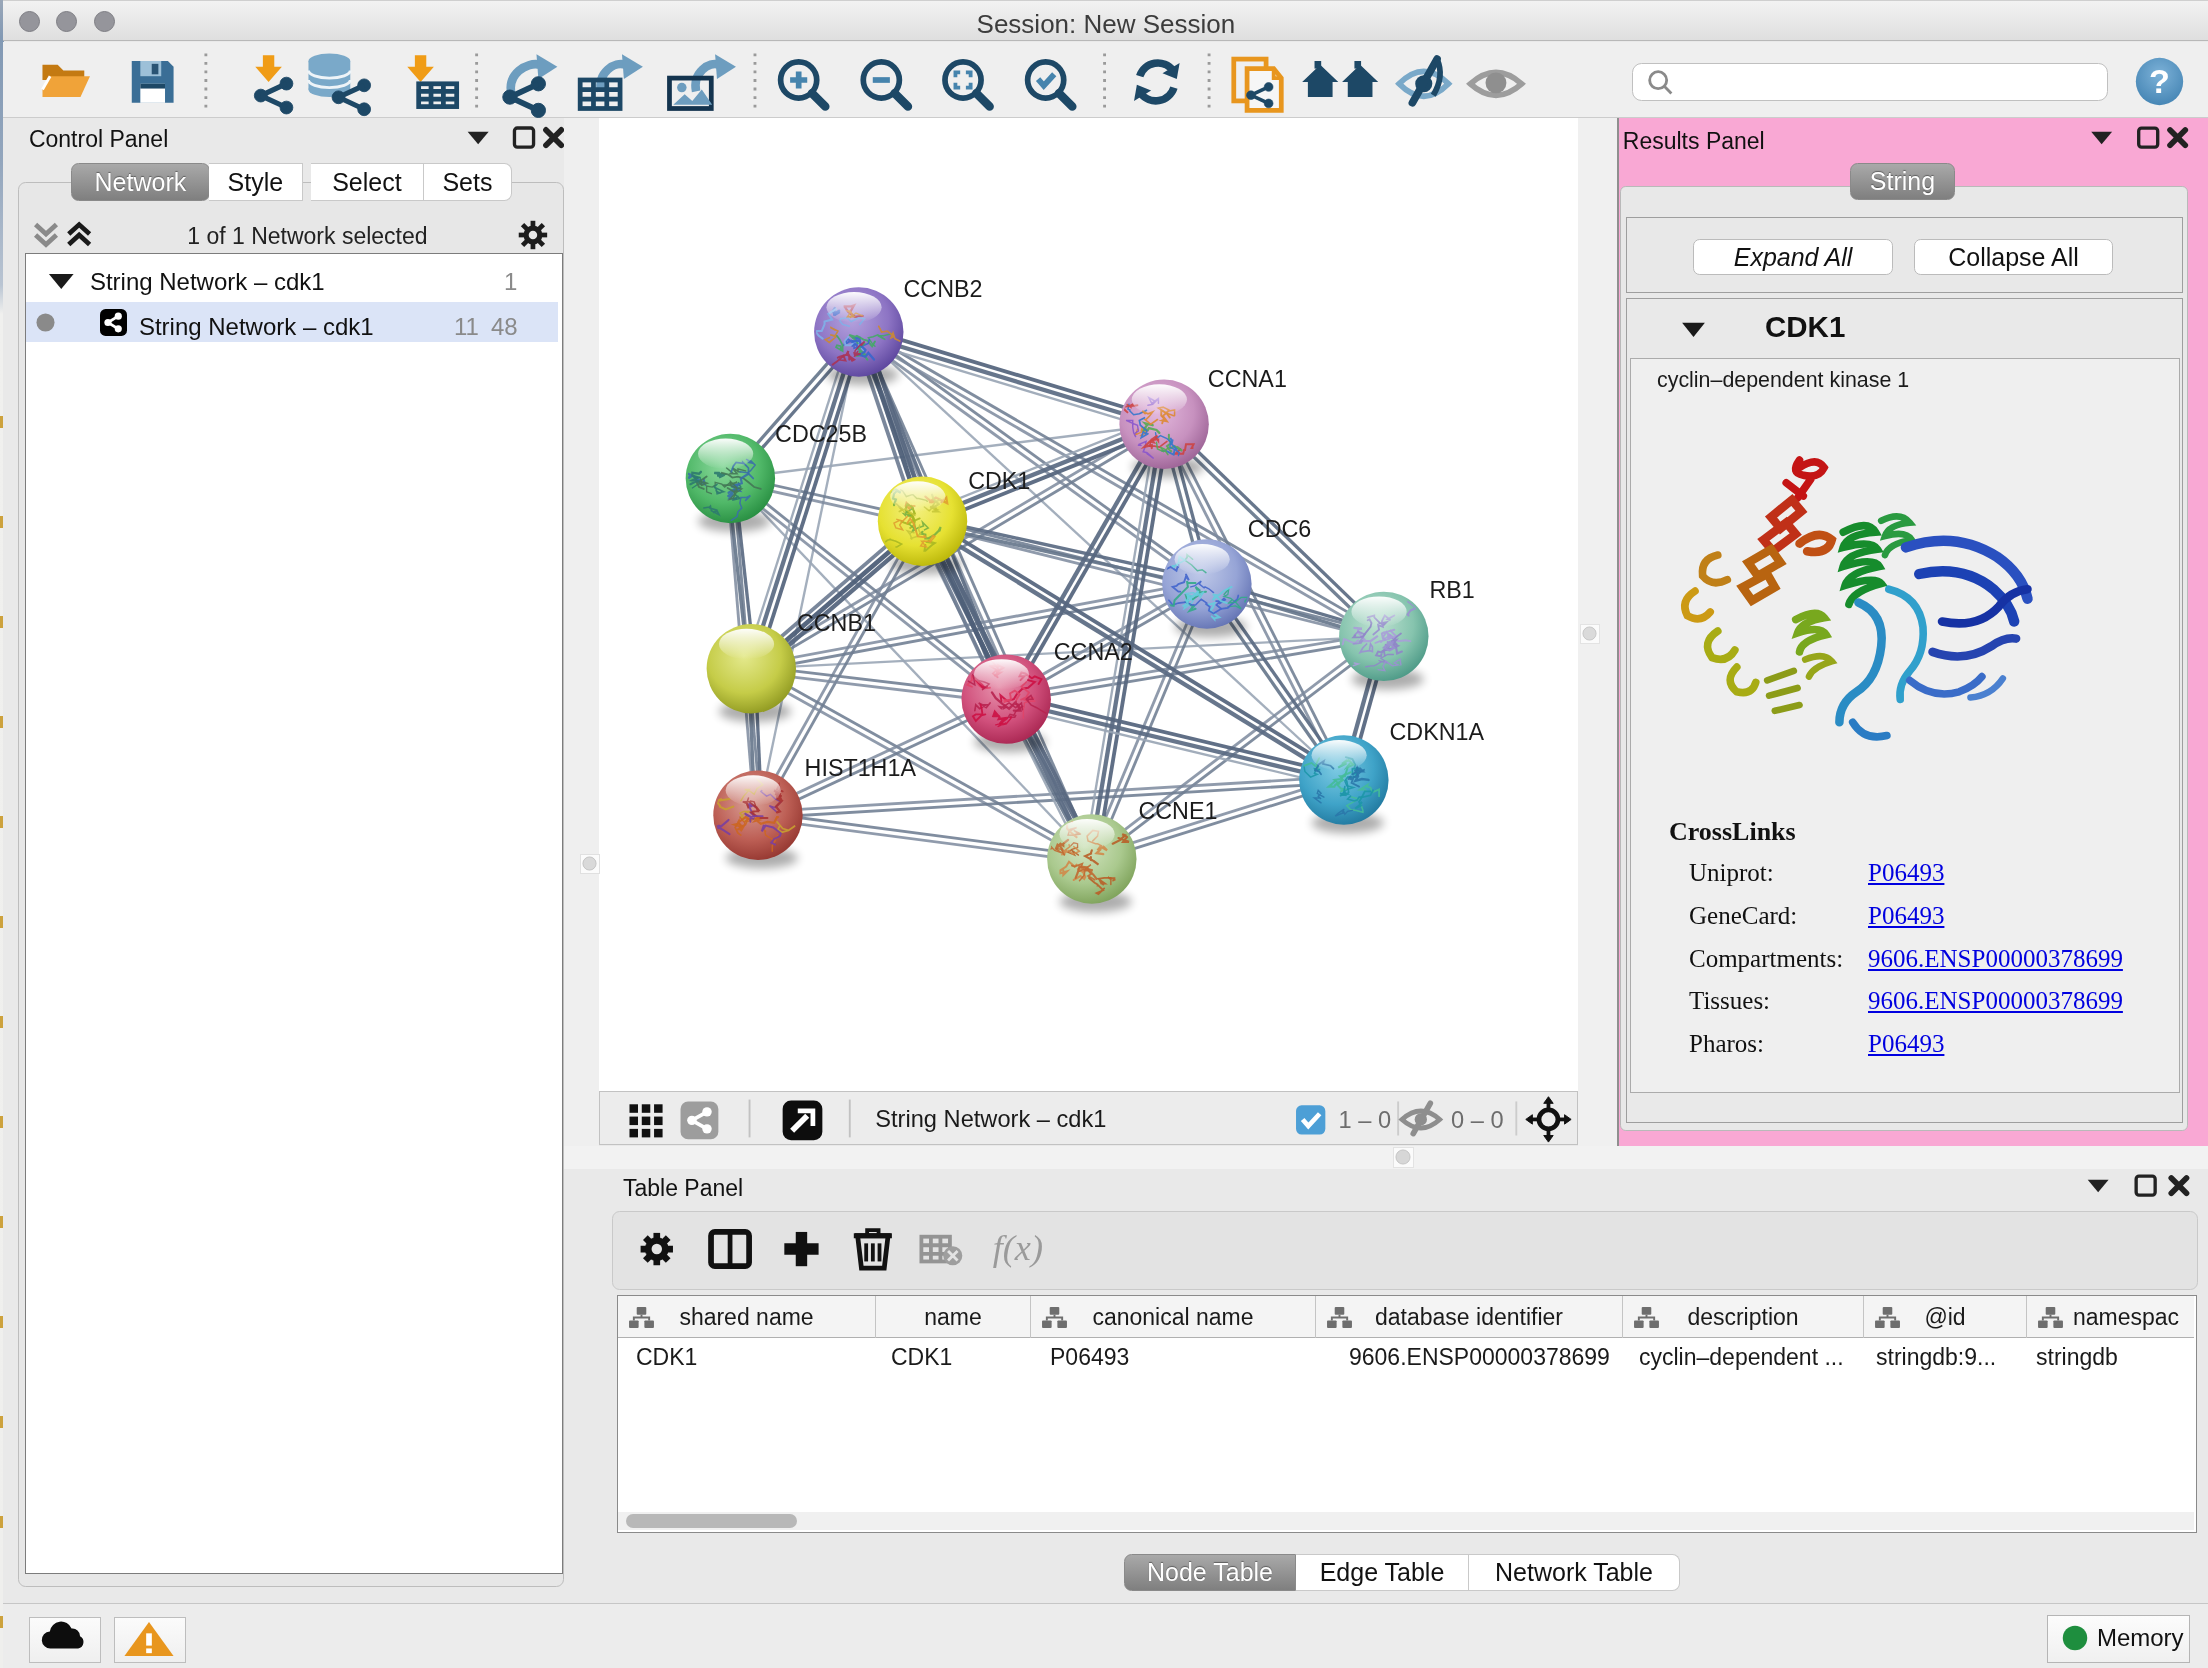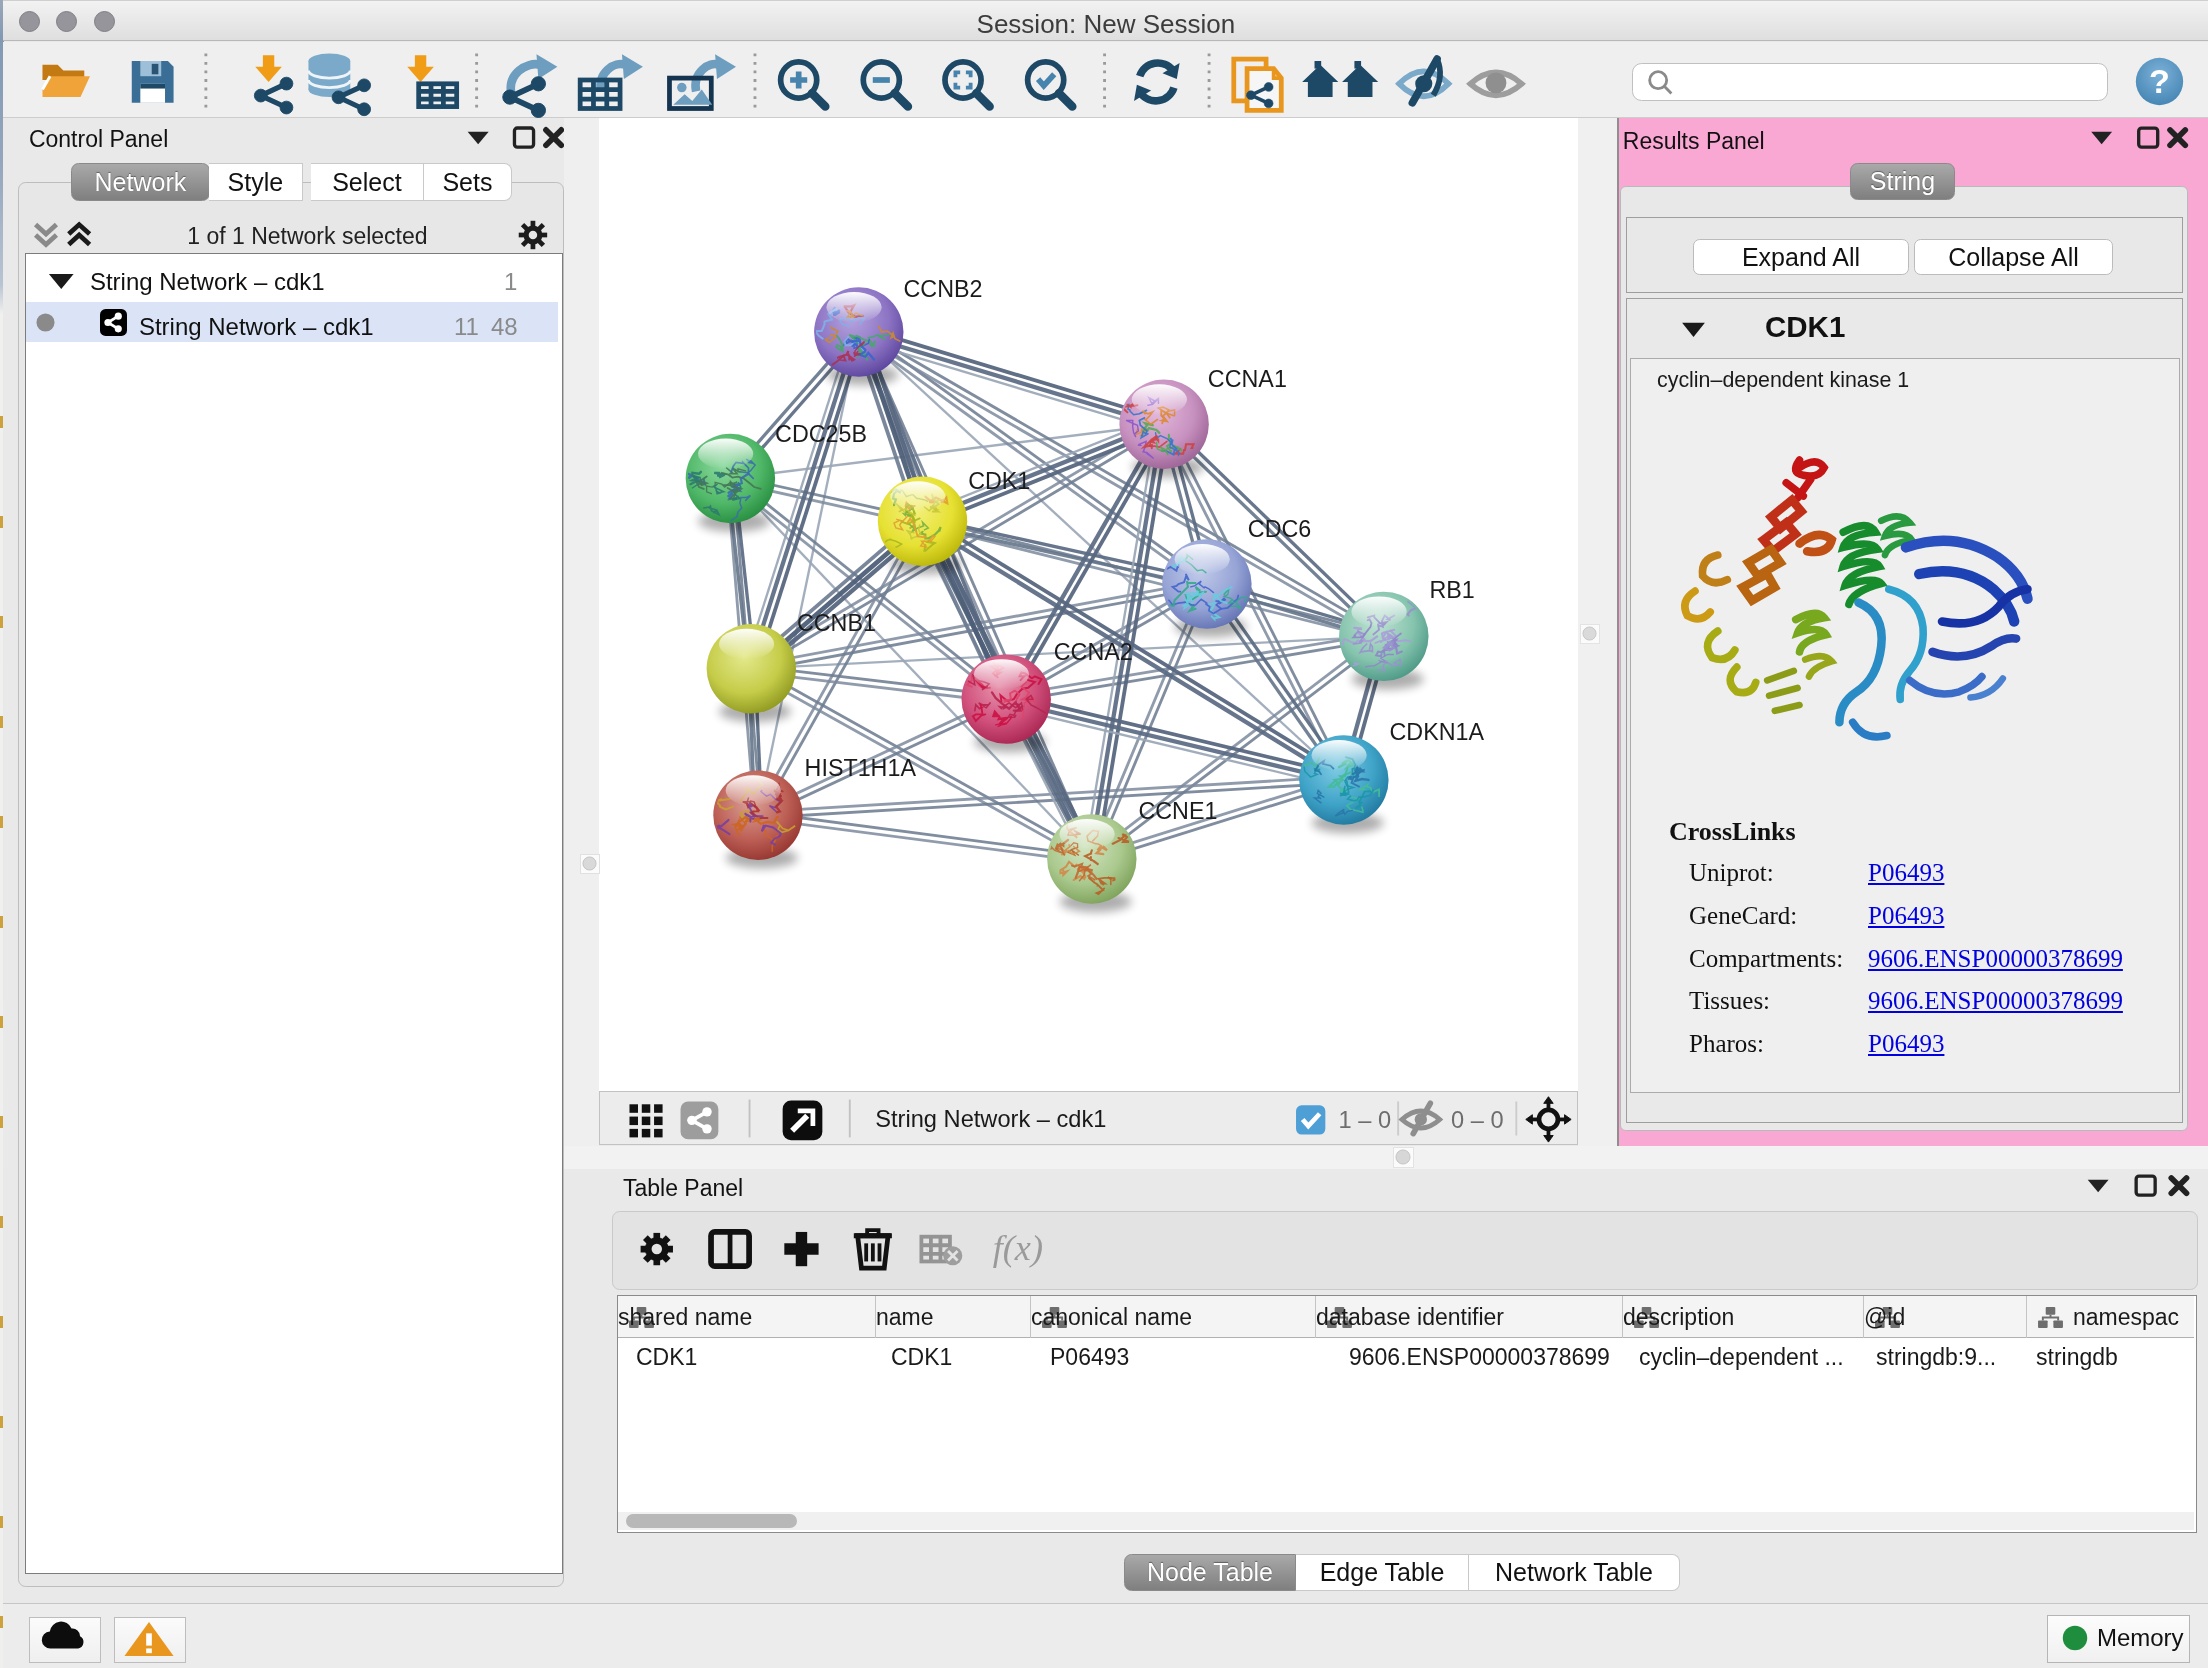--- a/index.html
+++ b/index.html
@@ -50,21 +50,21 @@
 
 #statusbar { position:absolute; left:2.9px; top:1603px; width:2206px; height:66px;
   background:#ececec; border-top:1px solid #c6c6c6; }
 .sbtn { position:absolute; top:13.3px; width:72px; height:46px; background:linear-gradient(#fbfbfb,#efefef);
   border:1.9px solid #bdbdbd; }
 .xrow { position:absolute; left:70px; width:476px; font-family:"Liberation Serif",serif; font-size:25px; color:#111; }
 .xl { display:inline-block; width:179px; }
 .xv { color:#0000e0; text-decoration:underline; }
 .thc { position:absolute; top:0; height:42px; border-left:1px solid #c4c4c4; }
 .thc .ti { position:absolute; left:11.4px; top:9.5px; }
-.thlab { position:absolute; top:7.6px; width:100%; text-align:left; font-size:23px; color:#1a1a1a; }
+.thlab { position:absolute; top:7.6px; width:100%; text-align:center; font-size:23px; color:#1a1a1a; }
 .tdc { position:absolute; top:4.8px; font-size:23px; color:#1a1a1a; }
 </style>
 </head>
 <body>
 <div id="sliver"></div>
 <div id="titlebar">
   <div class="tl" style="left:16px;"></div>
   <div class="tl" style="left:53px;"></div>
   <div class="tl" style="left:91px;"></div>
   <div id="title-text">Session: New Session</div>
@@ -826,21 +826,21 @@
     <path d="M16,6 l22,0 -11,13 z" fill="#222"></path>
     <rect x="66" y="2" width="20" height="20" fill="none" stroke="#222" stroke-width="3.5" rx="3"></rect>
     <g stroke="#222" stroke-width="6" stroke-linecap="round">
       <line x1="99" y1="4" x2="115" y2="20"></line>
         <line x1="115" y1="4" x2="99" y2="20"></line>
     </g>
   </svg>
   <div style="position:absolute;left:1px;top:68px;width:568px;height:945px;background:#e8e8e8;border:1px solid #b9b9b9;border-radius:5.7px;"></div>
   <div style="position:absolute;left:231px;top:45px;width:105px;height:37px;background:linear-gradient(#a9a9a9,#7f7f7f);border:1px solid #8a8a8a;border-radius:7.6px;color:#fff;font-size:25px;text-align:center;line-height:35px;text-shadow:0 -1px 1px rgba(0,0,0,.4);">String</div>
   <div style="position:absolute;left:6.7px;top:99px;width:557px;height:76px;background:#e8e8e8;border:1px solid #9e9e9e;"></div>
-  <div style="position:absolute;left:74px;top:121px;width:216px;height:36px;background:#fff;border:1px solid #bbb;border-radius:6.7px;font-size:25px;color:#111;text-align:center;line-height:34px;">Expand All</div>
+  <div style="position:absolute;left:74px;top:121px;width:200px;height:36px;background:#fff;border:1px solid #bbb;border-radius:6.7px;font-size:25px;color:#111;text-align:center;line-height:34px;font-style:italic;">Expand All</div>
   <div style="position:absolute;left:295px;top:121px;width:199px;height:36px;background:#fff;border:1px solid #bbb;border-radius:6.7px;font-size:25px;color:#111;text-align:center;line-height:34px;">Collapse All</div>
   <div style="position:absolute;left:6.7px;top:180px;width:557px;height:825px;background:#e9e9e9;border:1px solid #9e9e9e;"></div>
   <svg style="position:absolute;left:61px;top:202px;" width="27" height="19" viewBox="0 0 28 20">
     <path d="M2,3 l24,0 -12,15 z" fill="#1a1a1a"></path>
   </svg>
   <div style="position:absolute;left:146px;top:192px;font-size:29.5px;font-weight:bold;color:#111;">CDK1</div>
   <div style="position:absolute;left:10.5px;top:240px;width:550px;height:735px;background:#efefef;border:1px solid #ababab;"></div>
   <div style="position:absolute;left:38px;top:250px;font-size:21.4px;color:#1a1a1a;">cyclin–dependent kinase 1</div>
   <svg style="position:absolute;left:38px;top:323px;" width="399" height="323" viewBox="0 0 420 340" fill="none" stroke-linecap="round">
 

